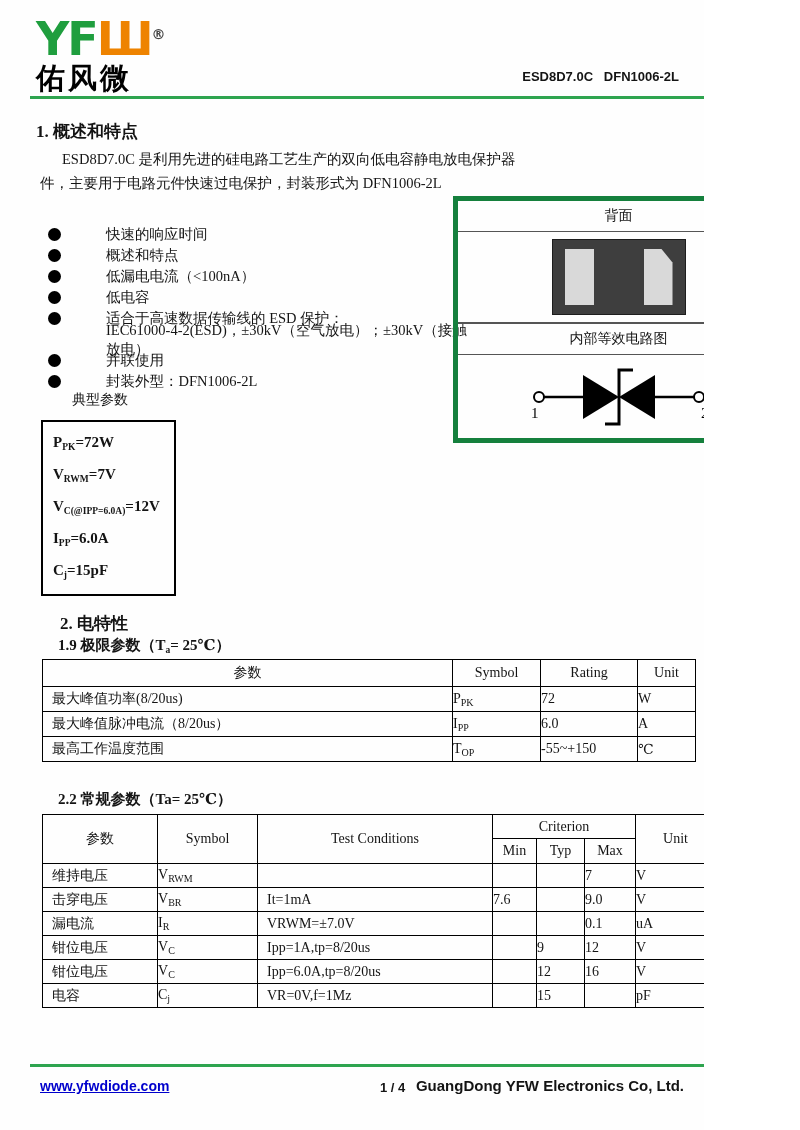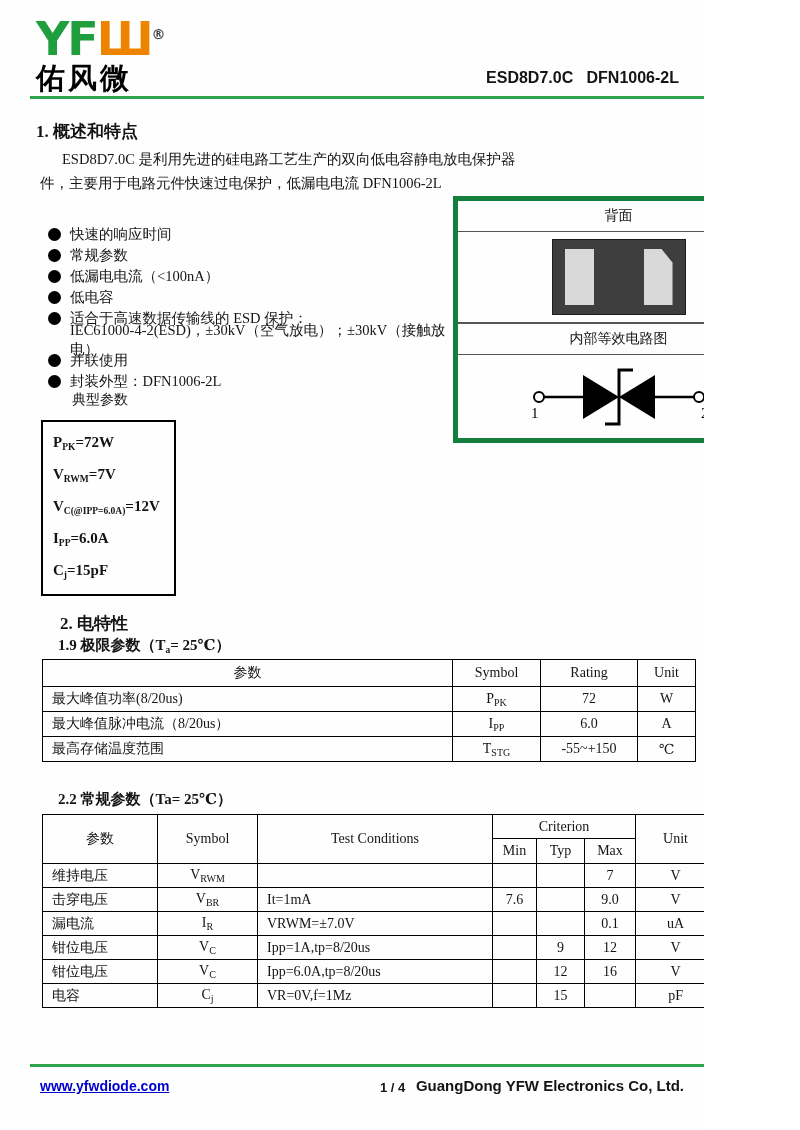--- a/index.html
+++ b/index.html
@@ -9,28 +9,28 @@
 
   
   .logo-latin{font-family:"DejaVu Sans","Liberation Sans",sans-serif;font-weight:bold;
               font-size:46px;line-height:44px;letter-spacing:-2px;}
   .logo-yf{color:#1f9e3e;}
   .logo-w{color:#ee8300;}
   .logo-reg{font-size:14px;color:#444;vertical-align:super;letter-spacing:0;}
   .logo-cn{font-family:"DejaVu Sans","Liberation Sans",sans-serif;font-weight:bold;
            font-size:29px;letter-spacing:3px;color:#000000;margin-top:-2px;}
   .doc-title{font-family:"Liberation Sans","DejaVu Sans",sans-serif;font-weight:bold;
-             font-size:16px;white-space:pre;}
+             font-size:13px;white-space:pre;}
   .rule{background:#2ea44f;height:3px;}
 
   
   .h1{font-weight:bold;font-size:17px;}
   .body-line{font-size:14.5px;white-space:pre;}
   .features{list-style:none;margin:0;padding:0;font-size:14.5px;}
-  .features li{height:21px;display:flex;align-items:center;}
+  .features li{height:21px;display:flex;align-items:center;gap:36px;}
   .dot{width:13px;height:13px;border-radius:50%;background:#000;margin-right:9px;flex:0 0 13px;}
   .no-bullet .dot{visibility:hidden;}
 
   .typ-label{font-size:14px;}
   .typ-box{border:2px solid #000;width:121px;height:160px;padding:12px 0 0 10px;}
   .typ-line{font-weight:bold;font-size:15px;height:32px;}
   .sb{font-size:9.5px;vertical-align:-3px;letter-spacing:0;}
 
   
   .panel{border:5px solid #15803d;width:321px;}
@@ -42,21 +42,21 @@
   .pad{position:absolute;top:9px;width:29px;height:56px;background:#d9d9d9;}
   .pad-l{left:12px;}
   .pad-r{right:12px;clip-path:polygon(0 0,62% 0,100% 24%,100% 100%,0 100%);}
 
   
   table{border-collapse:collapse;table-layout:fixed;}
   .dtab td,.dtab th{border:1px solid #000;font-size:14px;font-weight:normal;
                     padding:0 0 0 0;overflow:hidden;white-space:nowrap;}
   .dtab th{text-align:center;}
   .dtab .lft{text-align:left;padding-left:9px;}
-  .dtab .ctr{text-align:center;}
+  .dtab .ctr{text-align:left;}
   .sub-head{font-weight:bold;font-size:15px;}
   .sym-sb{font-size:10px;vertical-align:-3px;}
 
   
   .site-link{font-family:"Liberation Sans","DejaVu Sans",sans-serif;font-weight:bold;
              font-size:14px;text-decoration:underline;}
   .page-num{font-family:"Liberation Sans","DejaVu Sans",sans-serif;font-weight:bold;font-size:13px;}
   .company{font-family:"Liberation Sans","DejaVu Sans",sans-serif;font-weight:bold;font-size:15px;}
 </style>
 </head>
@@ -69,30 +69,30 @@
     <div class="logo-cn">佑风微</div>
   </div>
 
   <div class="abs doc-title" style="right:25px;top:69px;">ESD8D7.0C   DFN1006-2L</div>
 
   <div class="abs rule" style="left:30px;top:96px;width:745px;"></div>
 
   <div class="abs h1" style="left:36px;top:120px;">1. 概述和特点</div>
 
   <div class="abs body-line" style="left:62px;top:150px;">ESD8D7.0C 是利用先进的硅电路工艺生产的双向低电容静电放电保护器</div>
-  <div class="abs body-line" style="left:40px;top:174px;">件，主要用于电路元件快速过电保护，低漏电电流 DFN1006-2L</div>
+  <div class="abs body-line" style="left:40px;top:174px;">件，主要用于电路元件快速过电保护，封装形式为 DFN1006-2L</div>
 
   <ul class="features abs" style="left:48px;top:224px;width:420px;">
     <li>
         <span class="dot"></span>
         <span>快速的响应时间</span>
       </li>
     <li>
         <span class="dot"></span>
-        <span>常规参数</span>
+        <span>概述和特点</span>
       </li>
     <li>
         <span class="dot"></span>
         <span>低漏电电流（&lt;100nA）</span>
       </li>
     <li>
         <span class="dot"></span>
         <span>低电容</span>
       </li>
     <li>
@@ -171,22 +171,22 @@
       <td class="ctr">72</td>
       <td class="ctr">W</td>
     </tr>
     <tr style="height:25px;">
       <td class="lft">最大峰值脉冲电流（8/20us）</td>
       <td class="ctr"><span>I</span><span class="sym-sb">PP</span></td>
       <td class="ctr">6.0</td>
       <td class="ctr">A</td>
     </tr>
     <tr style="height:25px;">
-      <td class="lft">最高存储温度范围</td>
-      <td class="ctr"><span>T</span><span class="sym-sb">STG</span></td>
+      <td class="lft">最高工作温度范围</td>
+      <td class="ctr"><span>T</span><span class="sym-sb">OP</span></td>
       <td class="ctr">-55~+150</td>
       <td class="ctr">℃</td>
     </tr>
   </tbody>
     </table>
 
   <div class="abs sub-head" style="left:58px;top:790px;">2.2 常规参数（Ta= 25℃）</div>
 
   <table class="abs dtab" style="left:42px;top:814px;width:673px;">
     <colgroup>

